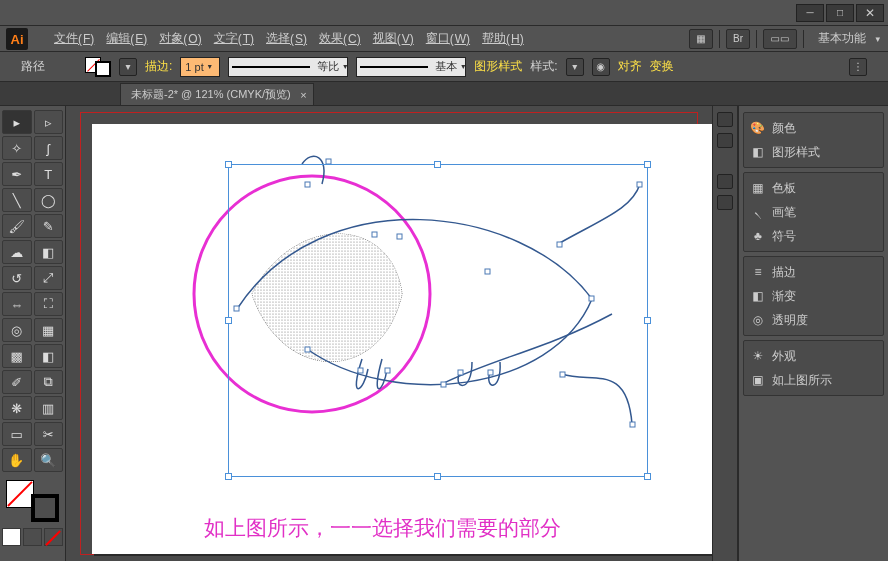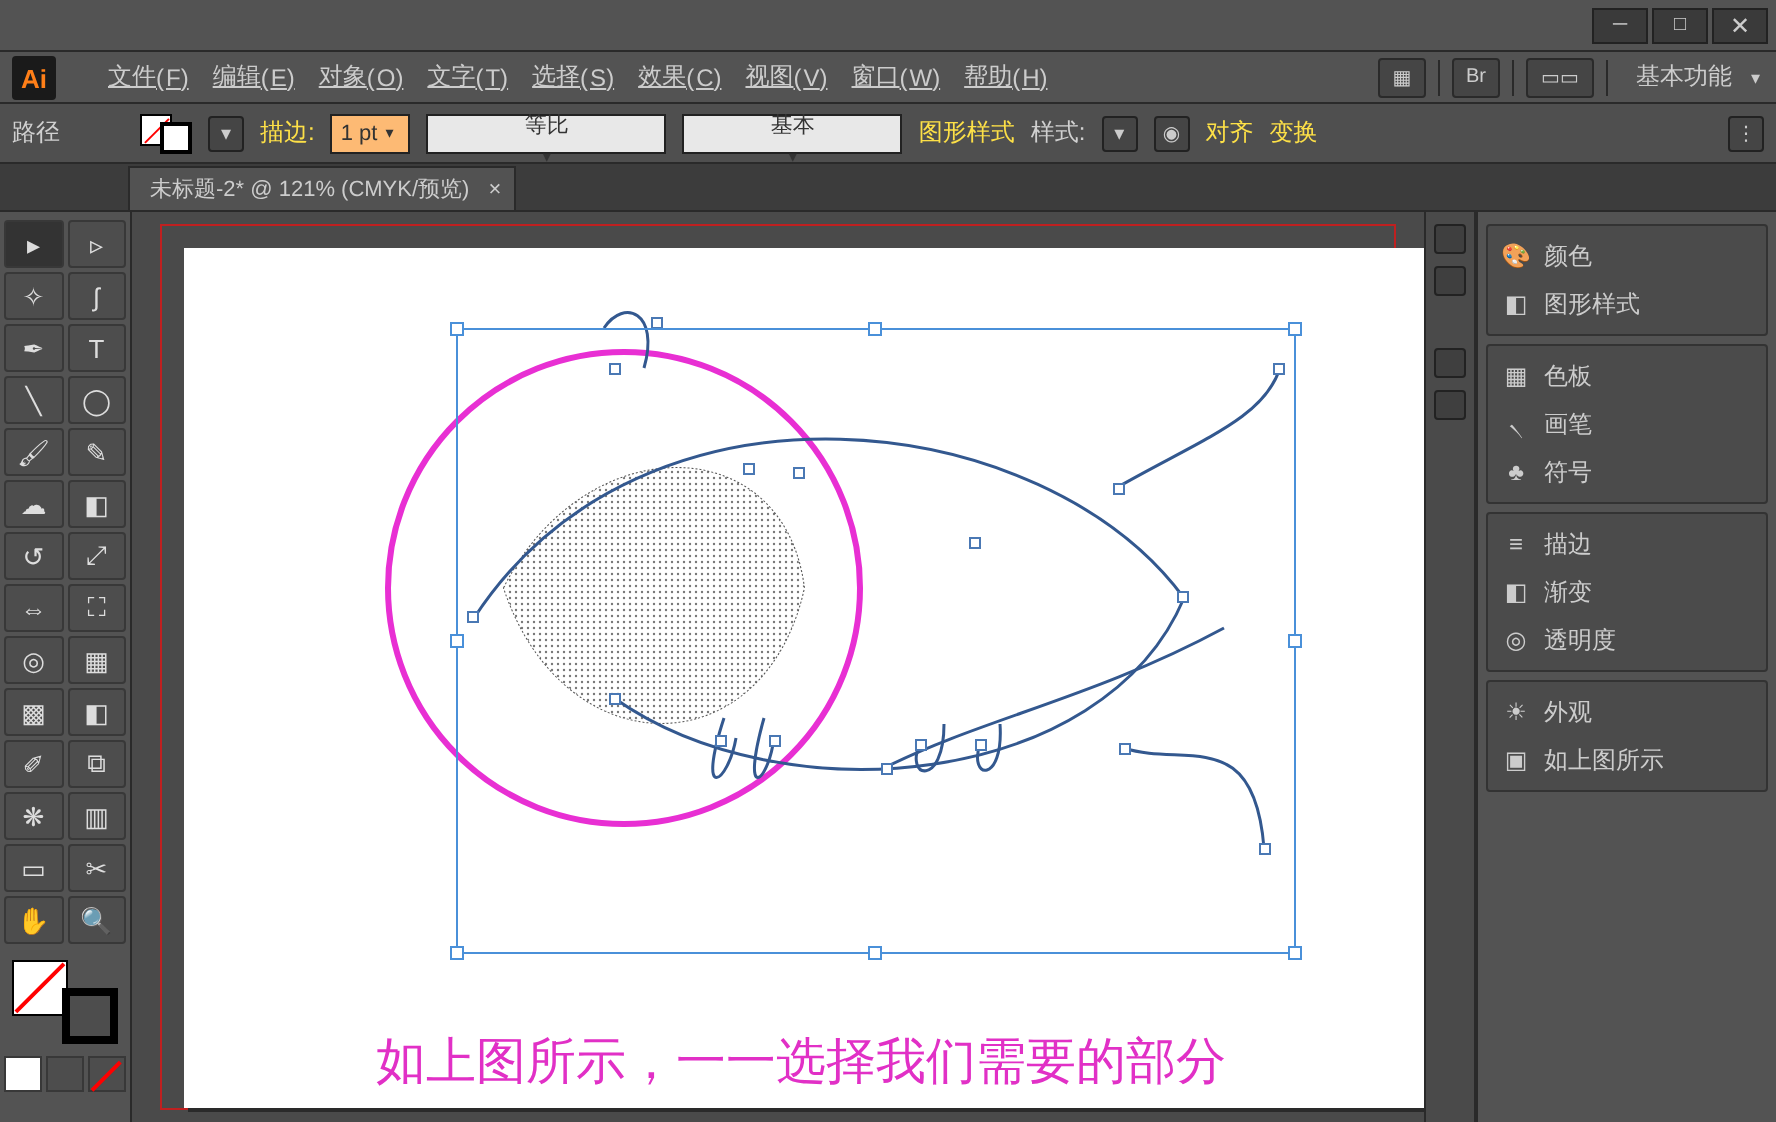--- a/index.html
+++ b/index.html
@@ -17,35 +17,35 @@
 .menubar .logo2 { position:absolute; left:6px; top:2px; width:22px; height:22px; background:#1a1a1a; color:#ff7f18; font-weight:bold; display:flex; align-items:center; justify-content:center; border-radius:2px; font-size:13px;}
 .menu-item { padding:0 6px; height:100%; display:flex; align-items:center; cursor:pointer;text-decoration:underline;}
 .menu-item u { text-decoration:underline; margin-left:1px;}
 .menu-right { margin-left:auto; display:flex; align-items:center; gap:6px;}
 .menu-right .sep { width:1px; height:18px; background:#2a2a2a;}
 .icon-box { width:24px; height:20px; background:#454545; border:1px solid #2a2a2a; border-radius:2px; display:flex; align-items:center; justify-content:center; font-size:10px;}
 .workspace-dd { height:20px; padding:0 18px 0 8px; display:flex; align-items:center; position:relative;}
 .workspace-dd:after { content:"▾"; position:absolute; right:4px; font-size:9px;}
 
 
-.ctrlbar { height:30px; background:#4f4f4f; display:flex; align-items:center; padding:0 6px; gap:8px; border-bottom:1px solid #2a2a2a;}
+.ctrlbar { height:30px; background:#4f4f4f; display:flex; align-items:center; padding:0 21px; gap:8px; border-bottom:1px solid #2a2a2a;}
 .ctrlbar .label { color:#d0d0d0;}
 .ctrlbar .olabel { color:#fde047;}
 .swatch-pair { width:26px; height:20px; position:relative;}
 .swatch-pair .a { position:absolute; width:16px; height:16px; background:#fff; border:1px solid #000; top:0; left:0;}
 .swatch-pair .a:after { content:""; position:absolute; width:120%; height:1px; background:red; transform:rotate(-45deg); top:50%; left:-10%;}
 .swatch-pair .b { position:absolute; width:16px; height:16px; border:2px solid #000; background:#fff; right:0; bottom:0;}
 .mini-dd { height:20px; min-width:40px; background:#fdba74; color:#333; border:1px solid #222; display:flex; align-items:center; padding:0 4px; position:relative; font-size:11px;}
 .mini-dd:after { content:"▾"; font-size:8px; margin-left:4px; color:#333;}
-.brush-prev { width:110px; height:20px; background:#e8e8e8; border:1px solid #222; display:flex; align-items:center; justify-content:center; color:#333; font-size:11px; gap:4px;flex-direction:column;}
+.brush-prev { width:110px; height:20px; background:#e8e8e8; border:1px solid #222; display:flex; align-items:center; justify-content:center; color:#333; font-size:11px; gap:4px;}
 .brush-prev .bar{flex:1; height:2px; background:#000; margin:0 3px;}
 .tiny-sq { width:18px;height:18px;background:#454545;border:1px solid #222;border-radius:2px;display:flex;align-items:center;justify-content:center;font-size:10px;}
 
 
-.tabstrip { height:24px; background:#3c3c3c; display:flex; align-items:flex-end; padding-left:64px; border-bottom:1px solid #2a2a2a;}
+.tabstrip { height:24px; background:#3c3c3c; display:flex; align-items:flex-end; padding-left:120px; border-bottom:1px solid #2a2a2a;}
 .doc-tab { height:22px; background:#525252; padding:0 22px 0 10px; display:flex; align-items:center; border:1px solid #2a2a2a; border-bottom:none; position:relative; font-size:11px;}
 .doc-tab .x { position:absolute; right:6px; font-size:11px;}
 
 
 .main { position:absolute; top:106px; left:0; right:0; bottom:0; display:flex;}
 .tools { width:66px; background:#535353; border-right:1px solid #2a2a2a; padding:4px 2px; display:grid; grid-template-columns:1fr 1fr; gap:2px; align-content:start;}
 .tools .tool { height:24px; background:#4d4d4d; border:1px solid #383838; border-radius:2px; display:flex; align-items:center; justify-content:center; font-size:13px; color:#ddd; cursor:pointer;}
 .tools .tool.sel { background:#333;}
 .tools .fillstroke { grid-column:1/3; height:46px; position:relative; margin-top:4px;}
 .tools .fillstroke .f { position:absolute; width:28px; height:28px; background:#fff; border:1px solid #000; left:4px; top:2px;}
@@ -54,21 +54,21 @@
 .tools .bottomrow { grid-column:1/3; display:flex; gap:2px; margin-top:2px;}
 .tools .bottomrow .sw { flex:1; height:18px; background:#4d4d4d; border:1px solid #383838; position:relative;}
 .tools .bottomrow .sw.white{background:#fff;}
 .tools .bottomrow .sw.red:after{content:"";position:absolute;width:120%;height:2px;background:red;transform:rotate(-45deg);top:48%;left:-10%;}
 
 .canvas-wrap { flex:1; background:#4a4a4a; position:relative; overflow:hidden;}
 .canvas-wrap:before { content:""; position:absolute; inset:6px 14px 6px 14px; border:1px solid #c02020;}
 .artboard { position:absolute; left:26px; top:18px; width:666px; height:430px; background:#fff; box-shadow:2px 2px 0 #2a2a2a;}
 .sel-rect { position:absolute; left:136px; top:40px; width:420px; height:313px; border:1px solid #4a90d9;}
 .handle { position:absolute; width:7px; height:7px; background:#fff; border:1px solid #4a90d9;}
-.caption { position:absolute; left:96px; top:390px; color:#e130c6; font-size:25px; font-family:"SimSun","宋体",serif;}
+.caption { position:absolute; left:112px; top:390px; color:#e130c6; font-size:21px; font-family:"SimSun","宋体",serif;}
 svg.art { position:absolute; left:0; top:0; width:100%; height:100%;}
 .anchor { fill:#fff; stroke:#4a78b4; stroke-width:1;}
 
 
 .rcol { width:26px; background:#4a4a4a; border-left:1px solid #2a2a2a; border-right:1px solid #2a2a2a; display:flex; flex-direction:column; align-items:center; padding-top:6px; gap:6px;}
 .rcol .chip{width:16px;height:15px;background:#3f3f3f;border:1px solid #222;border-radius:2px;}
 
 
 .panels { width:150px; background:#535353; border-left:1px solid #2a2a2a; padding:6px 4px; display:flex; flex-direction:column; gap:4px;}
 .panel-group { background:#4b4b4b; border:1px solid #333; border-radius:2px; padding:3px 2px;}

